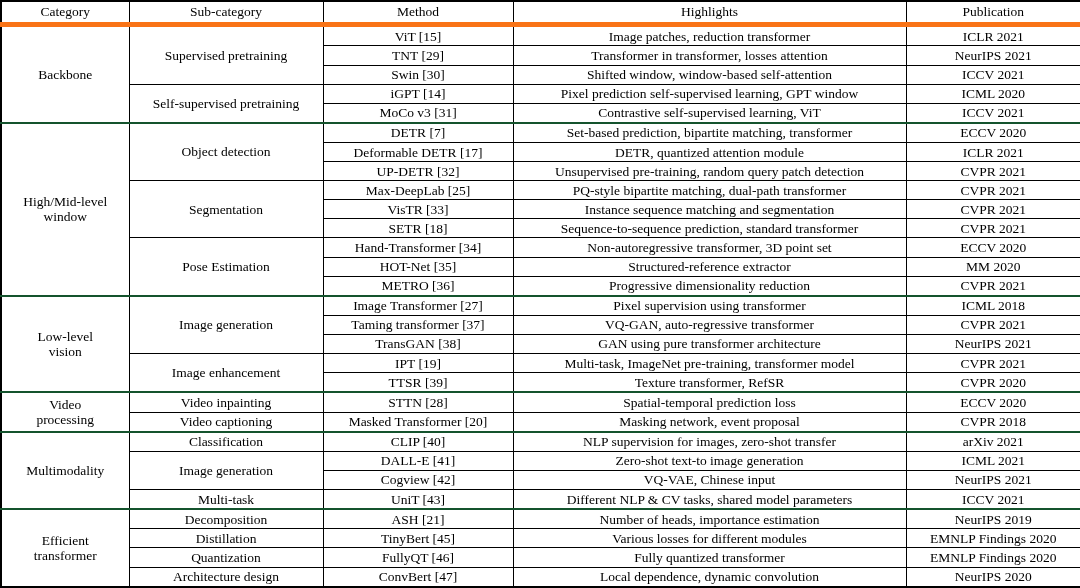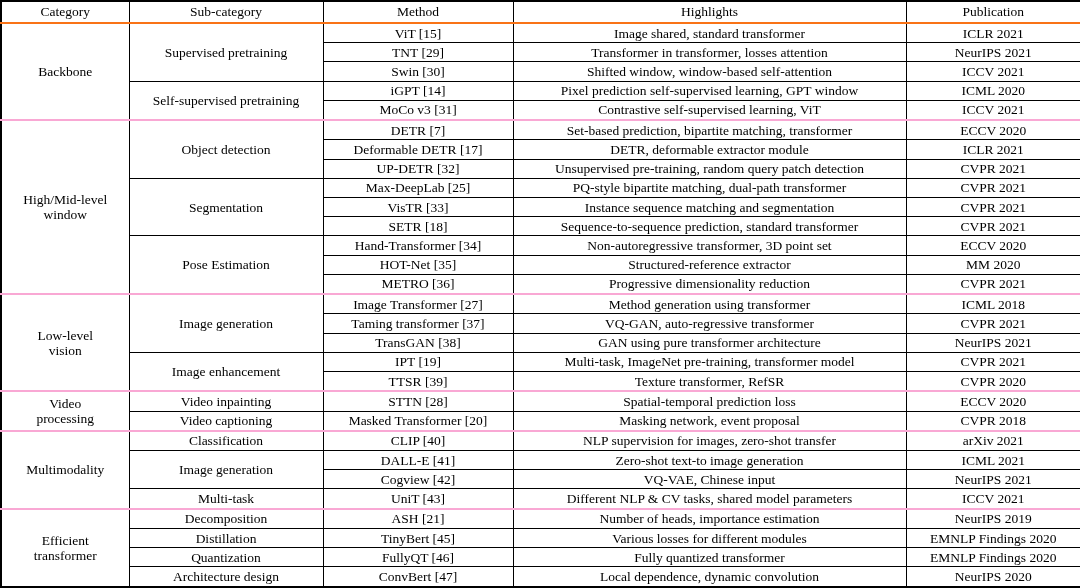--- a/index.html
+++ b/index.html
@@ -24,25 +24,25 @@
     border: 1px solid #000;
     text-align: center;
     vertical-align: middle;
     font-size: 13.5px;
     line-height: 1.12;
     padding: 0 3px;
     font-weight: normal;
     overflow: hidden;
   }
   thead th {
-    border-bottom: 2px solid #f97316;
+    border-bottom: 5px solid #f97316;
     height: 20px;
   }
   tr.cat-start td {
-    border-top: 2px solid #f9a8d4;
+    border-top: 2px solid #14532d;
   }
   td.category-cell {
     white-space: pre-line;
     font-family: Liberation Serif, serif;
   }
 </style>
 </head>
 <body>
 
 <table class="methods">
@@ -60,21 +60,21 @@
       <th>Method</th>
       <th>Highlights</th>
       <th>Publication</th>
     </tr>
   </thead>
   <tbody>
       <tr class="cat-start">
         <td rowspan="5" class="category-cell">Backbone</td>
         <td rowspan="3" class="subcategory-cell">Supervised pretraining</td>
         <td class="method-cell">ViT [15]</td>
-        <td class="highlights-cell">Image shared, standard transformer</td>
+        <td class="highlights-cell">Image patches, reduction transformer</td>
         <td class="publication-cell">ICLR 2021</td>
       </tr>
       <tr>
         <td class="method-cell">TNT [29]</td>
         <td class="highlights-cell">Transformer in transformer, losses attention</td>
         <td class="publication-cell">NeurIPS 2021</td>
       </tr>
       <tr>
         <td class="method-cell">Swin [30]</td>
         <td class="highlights-cell">Shifted window, window-based self-attention</td>
@@ -94,21 +94,21 @@
       <tr class="cat-start">
         <td rowspan="9" class="category-cell">High/Mid-level
 window</td>
         <td rowspan="3" class="subcategory-cell">Object detection</td>
         <td class="method-cell">DETR [7]</td>
         <td class="highlights-cell">Set-based prediction, bipartite matching, transformer</td>
         <td class="publication-cell">ECCV 2020</td>
       </tr>
       <tr>
         <td class="method-cell">Deformable DETR [17]</td>
-        <td class="highlights-cell">DETR, deformable extractor module</td>
+        <td class="highlights-cell">DETR, quantized attention module</td>
         <td class="publication-cell">ICLR 2021</td>
       </tr>
       <tr>
         <td class="method-cell">UP-DETR [32]</td>
         <td class="highlights-cell">Unsupervised pre-training, random query patch detection</td>
         <td class="publication-cell">CVPR 2021</td>
       </tr>
       <tr>
         <td rowspan="3" class="subcategory-cell">Segmentation</td>
         <td class="method-cell">Max-DeepLab [25]</td>
@@ -139,21 +139,21 @@
       <tr>
         <td class="method-cell">METRO [36]</td>
         <td class="highlights-cell">Progressive dimensionality reduction</td>
         <td class="publication-cell">CVPR 2021</td>
       </tr>
       <tr class="cat-start">
         <td rowspan="5" class="category-cell">Low-level
 vision</td>
         <td rowspan="3" class="subcategory-cell">Image generation</td>
         <td class="method-cell">Image Transformer [27]</td>
-        <td class="highlights-cell">Method generation using transformer</td>
+        <td class="highlights-cell">Pixel supervision using transformer</td>
         <td class="publication-cell">ICML 2018</td>
       </tr>
       <tr>
         <td class="method-cell">Taming transformer [37]</td>
         <td class="highlights-cell">VQ-GAN, auto-regressive transformer</td>
         <td class="publication-cell">CVPR 2021</td>
       </tr>
       <tr>
         <td class="method-cell">TransGAN [38]</td>
         <td class="highlights-cell">GAN using pure transformer architecture</td>

